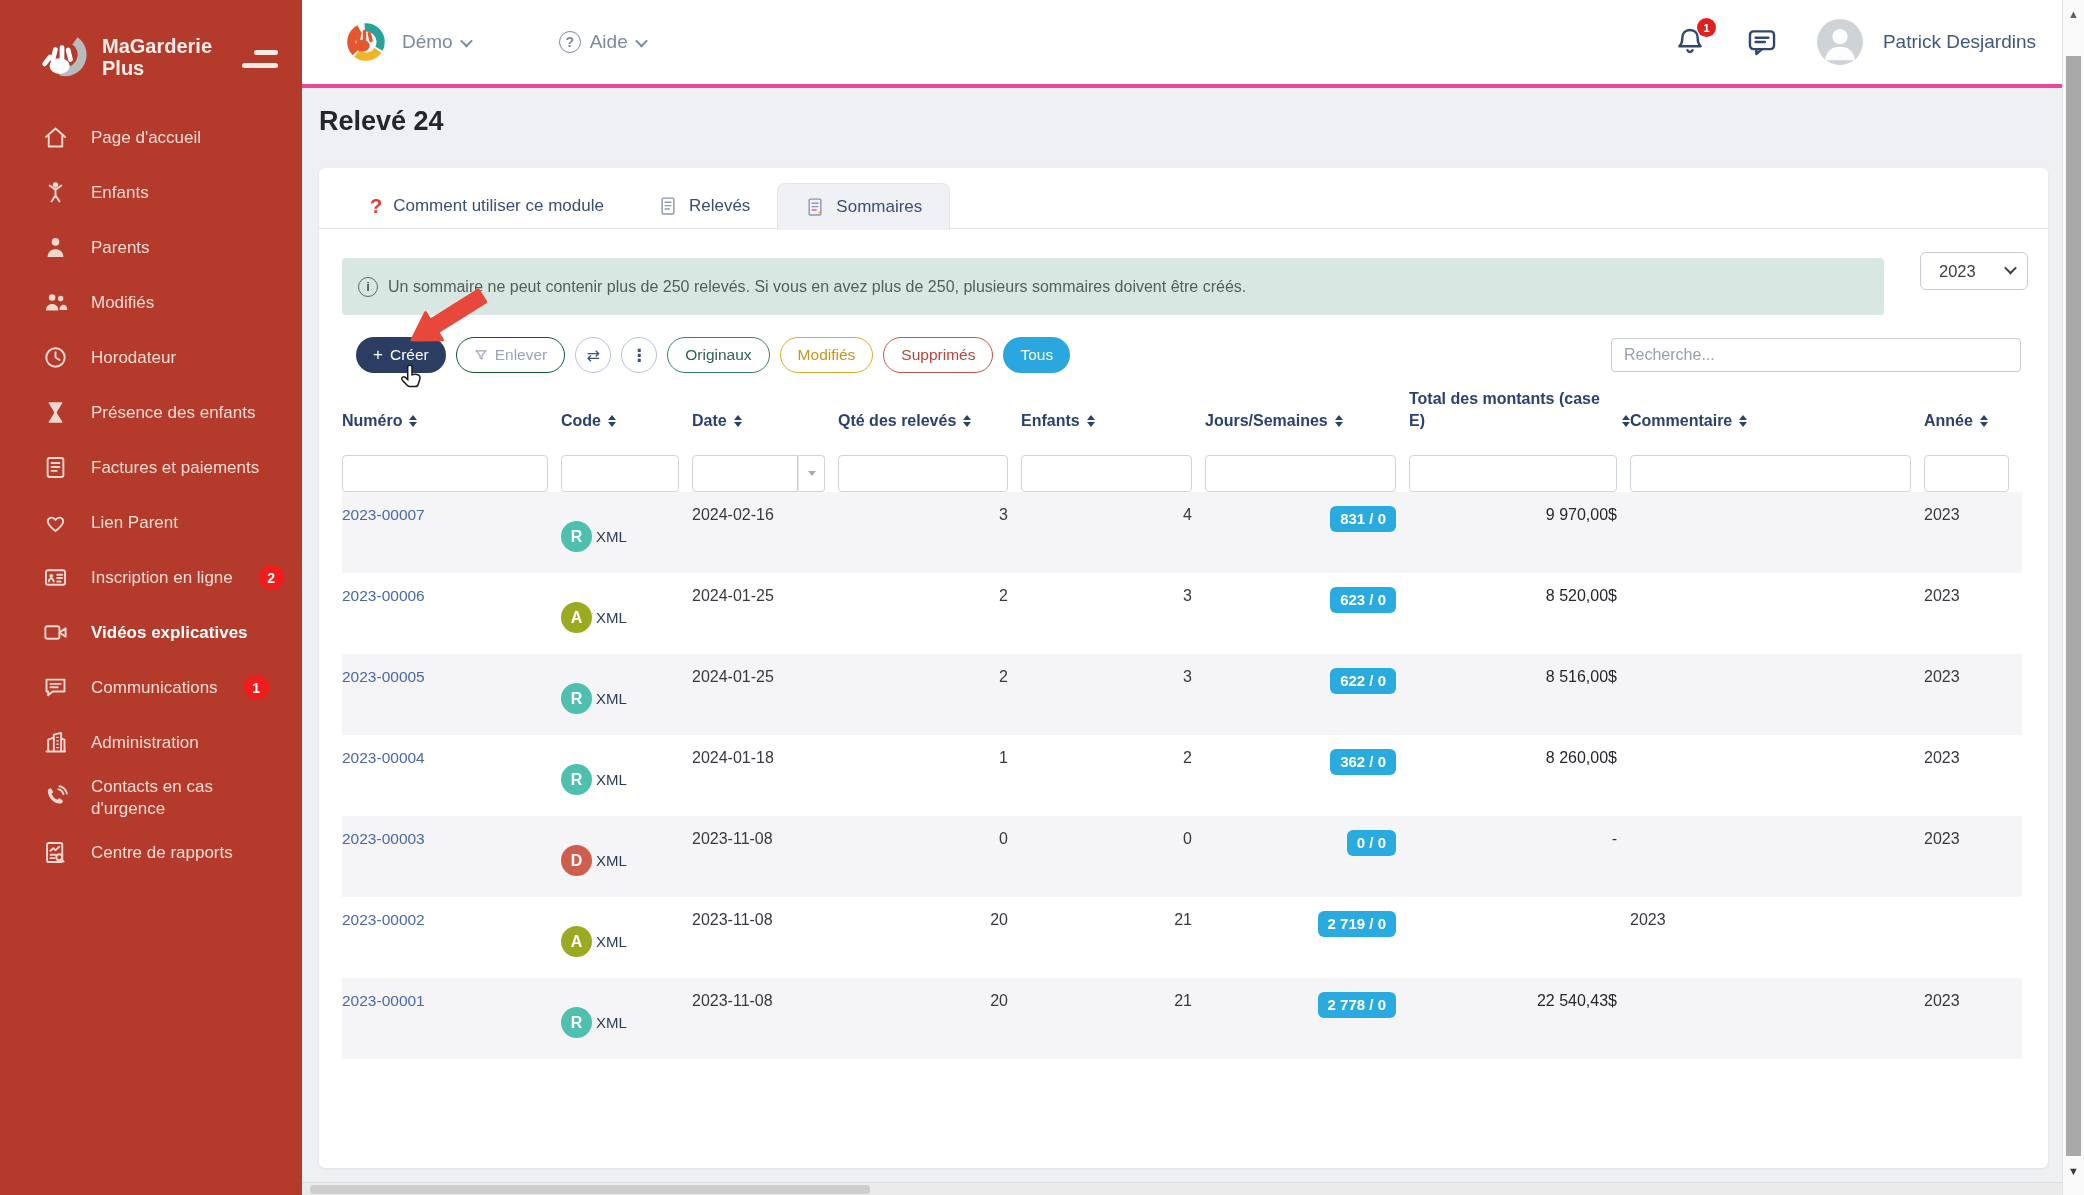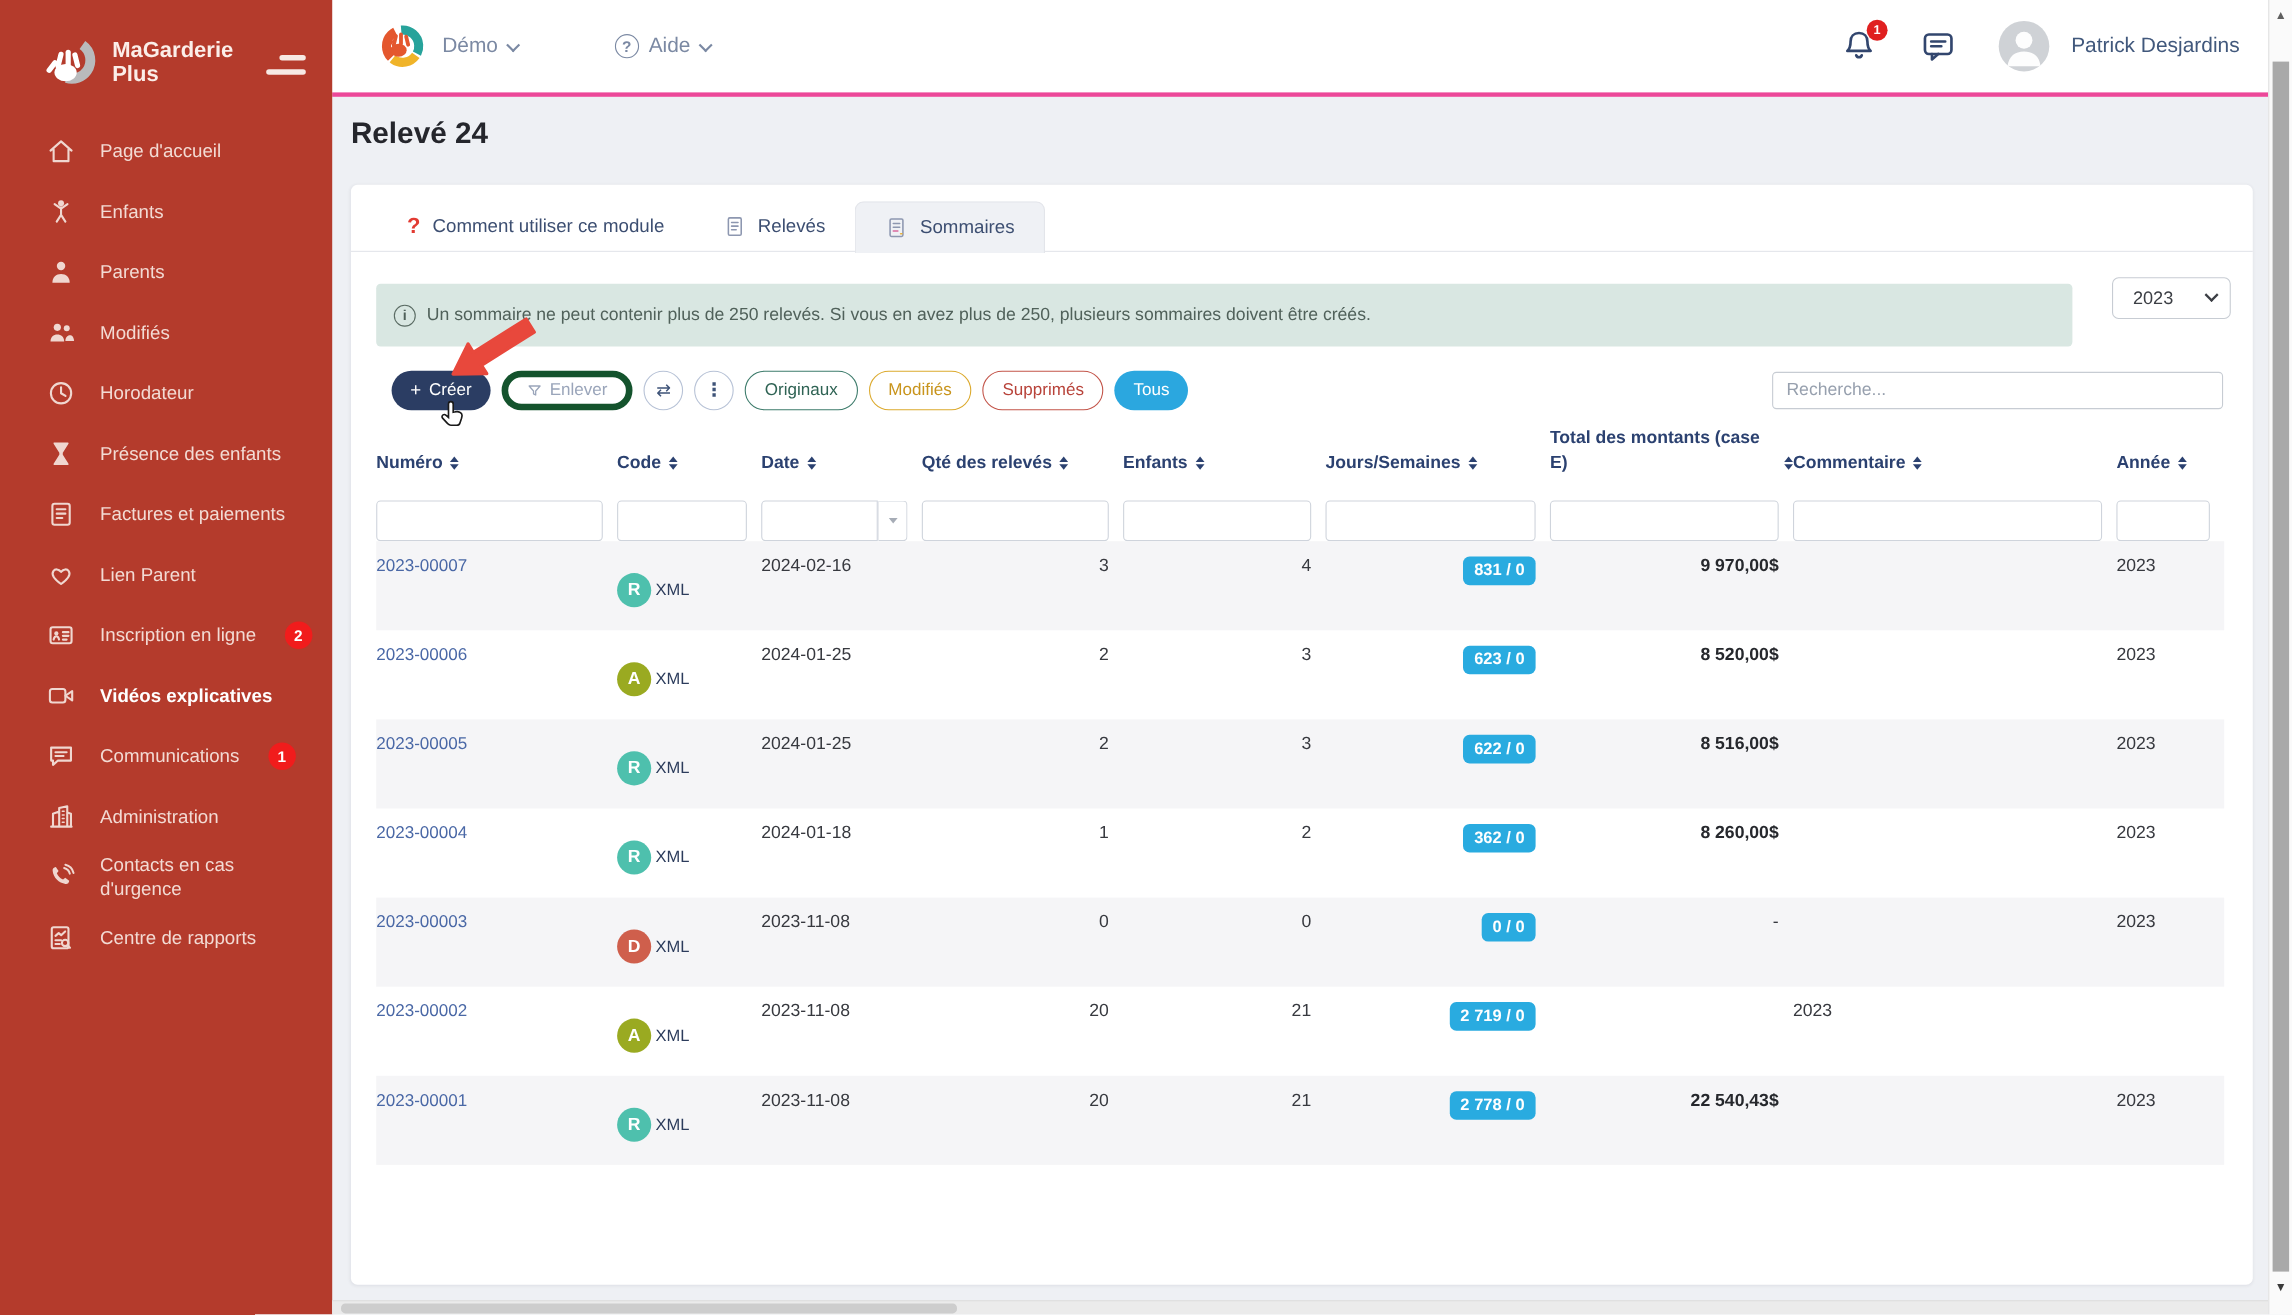--- a/index.html
+++ b/index.html
@@ -51,21 +51,21 @@
   .ticon.q { color:#e23b32; font-weight:700; font-size:20px; width:auto; }
   .alert { position:absolute; left:23px; top:90px; width:1542px; height:57px; background:#d9e7e2; border-radius:4px; display:flex; align-items:center; gap:10px; padding:0 16px; font-size:16px; color:#50615a; }
   .info-circ { width:20px; height:20px; border:1.6px solid #5a6b63; border-radius:50%; display:inline-flex; align-items:center; justify-content:center; font-size:13px; font-weight:700; flex:none; }
   .yearsel { position:absolute; left:1601px; top:84px; width:108px; height:38px; border:1px solid #c7ccd3; border-radius:6px; background:#fff; display:flex; align-items:center; justify-content:space-between; padding:0 12px 0 18px; font-size:16.5px; color:#3c3f45; cursor:pointer; }
   .yearsel .chev { color:#3c3f45; margin-top:-3px; }
   
   .toolbar { position:absolute; left:37px; top:169px; height:36px; display:flex; align-items:center; gap:10px; }
   .btn { height:36px; border:none; border-radius:18px; background:#fff; display:inline-flex; align-items:center; justify-content:center; gap:7px; font-size:15.5px; font-family:inherit; padding:0 17px; cursor:pointer; }
   .btn-create { background:#2b3d63; color:#fff; }
   .btn-create .plus { font-size:17px; font-weight:400; }
-  .btn-remove { border:6px solid #14532d; color:#9aa5ba; }
+  .btn-remove { border:1px solid #14532d; color:#9aa5ba; }
   .btn-circle { width:36px; padding:0; border:1px solid #b7c2d6; color:#3e5378; border-radius:50%; font-size:16px; }
   .btn-circle.kebab { font-weight:700; font-size:17px; letter-spacing:0; }
   .btn-orig { border:1px solid #3e7c6c; color:#2f6354; }
   .btn-mod  { border:1px solid #dcaa2e; color:#c8941c; }
   .btn-del  { border:1px solid #c3554a; color:#b8433a; }
   .btn-all  { background:#2ba7df; color:#fff; }
   .search { position:absolute; left:1292px; top:170px; width:410px; height:34px; border:1px solid #c7ccd3; border-radius:4px; padding:0 12px; font-size:16px; font-family:inherit; color:#333; background:#fff; }
   .search::placeholder { color:#97a0ae; }
   
   .tgrid { display:grid; grid-template-columns:219px 131px 146px 183px 184px 204px 221px 294px 98px; }
@@ -85,21 +85,21 @@
   .rows { position:absolute; left:23px; top:324px; width:1680px; }
   .trow { height:81px; }
   .trow.odd { background:#f5f5f7; }
   .cell { padding:14px 13px 0 0; font-size:16px; color:#37393f; }
   .cell.ra { text-align:right; }
   .numlink { color:#4a68a6; font-size:15.5px; text-decoration:none; cursor:pointer; }
   .cell.code { display:flex; align-items:center; padding-top:8px; }
   .codec { width:31px; height:31px; border-radius:50%; color:#fff; font-weight:700; font-size:16px; display:inline-flex; align-items:center; justify-content:center; flex:none; }
   .xml { color:#2c3c5c; font-size:15px; margin-left:4px; text-decoration:none; cursor:pointer; }
   .cbadge { color:#fff; font-weight:700; font-size:15px; padding:4px 10px 5px; border-radius:6px; display:inline-block; }
-  .tot { font-weight:700; color:#26282d; }
+  .tot { font-weight:400; color:#26282d; }
   
   .pager { position:absolute; left:27px; top:918px; display:flex; align-items:center; gap:48px; }
   .psel { width:66px; height:38px; border:1px solid #c7ccd3; border-radius:6px; display:flex; align-items:center; justify-content:space-between; padding:0 11px 0 15px; font-size:15.5px; color:#3c3f45; cursor:pointer; }
   .psel .chev { margin-top:-3px; }
   .ptext { font-size:17.5px; color:#303237; }
   
   .annot { position:absolute; z-index:10; pointer-events:none; }
   
   .vscroll { position:absolute; right:0; top:0; width:22px; height:1195px; background:#fafafa; border-left:1px solid #e2e2e2; z-index:6; }
   .vthumb { position:absolute; left:3px; top:56px; width:15px; height:1100px; background:#a9a9a9; cursor:pointer; }

